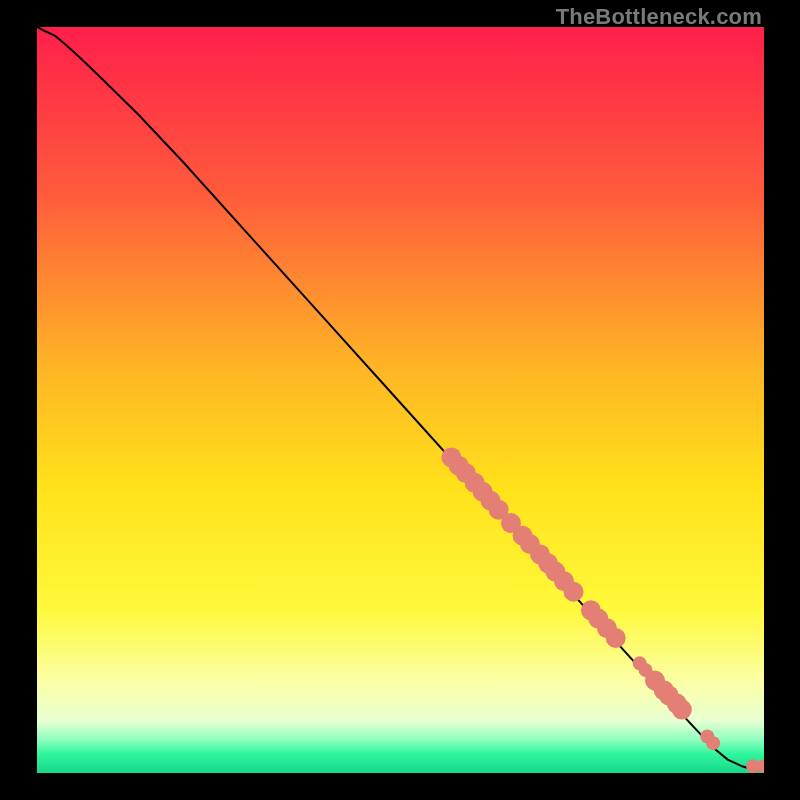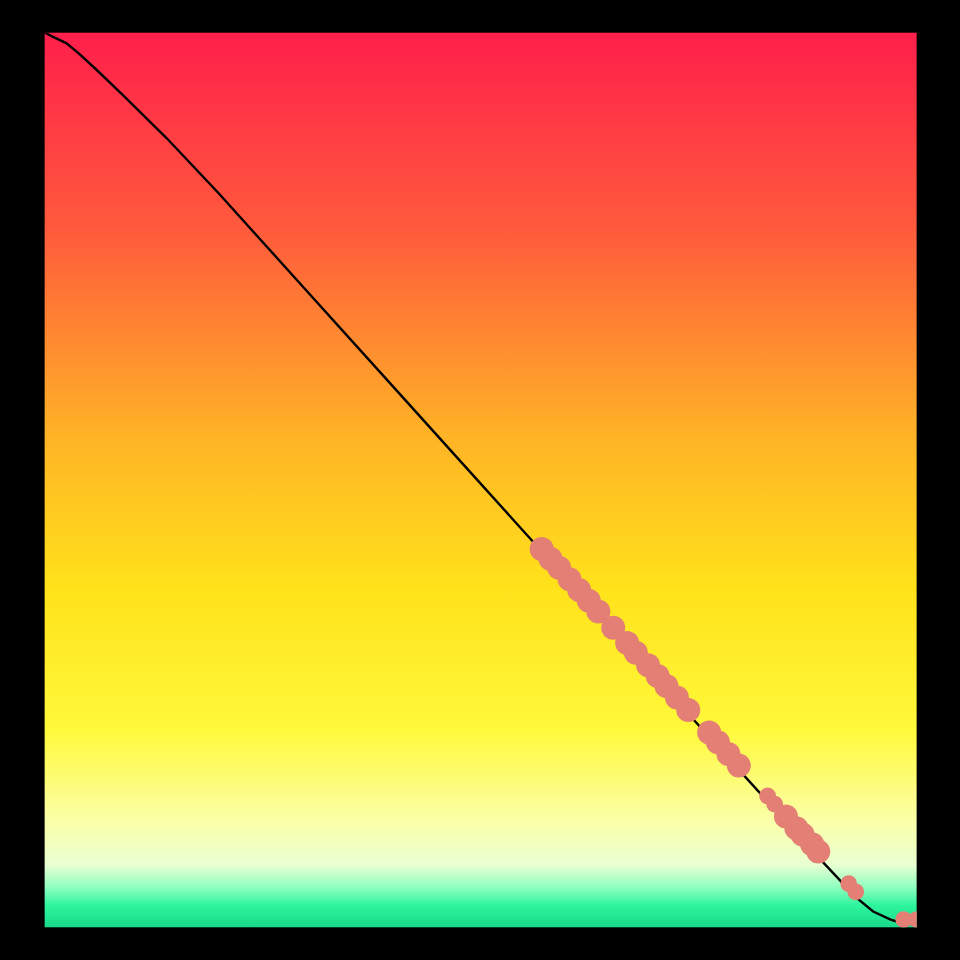--- a/index.html
+++ b/index.html
@@ -32,20 +32,21 @@
     font-weight: 600;
     letter-spacing: 0.2px;
     user-select: none;
   }
   svg { display: block; }
 </style>
 </head>
 <body>
 
 <div class="stage">
+  <div class="attribution">TheBottleneck.com</div>
 
   <div class="plot">
     <svg id="chart-svg" width="727" height="746" viewBox="0 0 727 746">
       <defs>
         <linearGradient id="bg-grad" x1="0" y1="0" x2="0" y2="1">
             <stop offset="0.00%" stop-color="#ff1f4b"></stop>
             <stop offset="22.00%" stop-color="#ff5a3c"></stop>
             <stop offset="45.00%" stop-color="#ffb326"></stop>
             <stop offset="62.00%" stop-color="#ffe21a"></stop>
             <stop offset="78.00%" stop-color="#fff93b"></stop>

